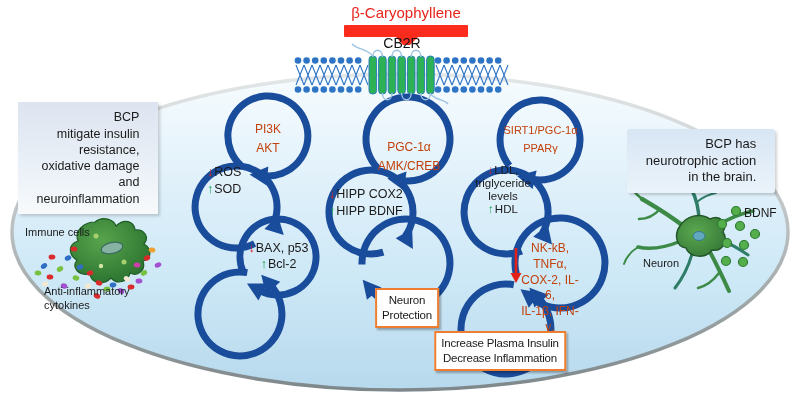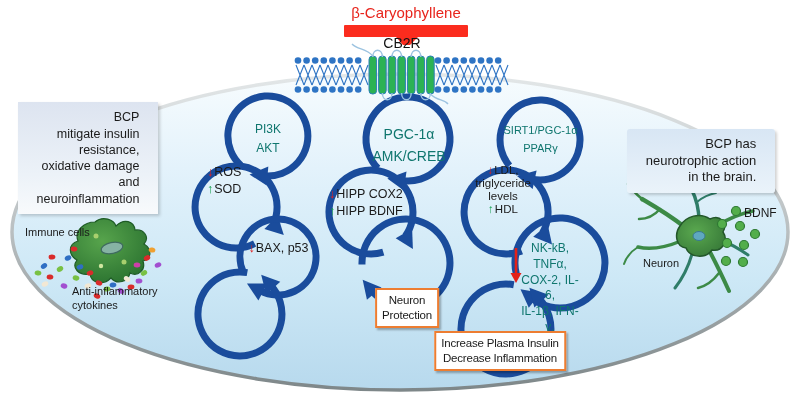--- a/index.html
+++ b/index.html
@@ -12,21 +12,21 @@
   .cb2r{left:362px;top:35px;width:80px;text-align:center;font-size:14px;color:#141414;}
   .infobox{box-shadow:2px 2px 3px rgba(0,0,0,.18);text-align:right;}
   .left-info{left:18px;top:102px;width:140px;height:112px;font-size:12.5px;line-height:1.3;
              background:linear-gradient(180deg,#dde4f0 0%,#ecf2f8 65%,#f8fafc 100%);
              display:flex;align-items:center;justify-content:center;}
   .right-info{left:627px;top:129px;width:148px;height:64px;font-size:13px;line-height:1.3;
              background:linear-gradient(180deg,#d8e6f4 0%,#eaf3fa 100%);border-radius:3px;
              display:flex;align-items:center;justify-content:center;}
   .preline{white-space:pre-line;}
   .lbl{font-size:11px;}
-  .navy{color:#0f766e;}
+  .navy{color:#c2410c;}
   .step{font-size:12.5px;line-height:1.35;}
   .dn{color:#e02020;margin-right:1px;}
   .up{color:#0f9e48;margin-right:1px;}
   .outcome{transform:translateX(-50%);border:2.5px solid #ed7d31;background:#ffffff;
            white-space:pre;text-align:center;font-size:10.8px;line-height:1.32;
            padding:3px 5px;letter-spacing:-0.2px;box-shadow:2px 2px 2px rgba(0,0,0,.3);}
   .cyc{fill:none;stroke:#1a4c9c;stroke-width:7;}
   .cychead{fill:#1a4c9c;}
   .dot{fill:#2e74c4;}
   .lat{stroke:#2e74c4;stroke-width:1.1;fill:none;}
@@ -244,44 +244,45 @@
 
   <div class="t infobox left-info">
     <span class="preline">BCP
 mitigate insulin
 resistance,
 oxidative damage
 and
 neuroinflammation</span>
   </div>
   <div class="t lbl" style="left:25px;top:226px;">Immune cells</div>
-  <div class="t lbl preline" style="left:72px;top:285px;line-height:1.25;">Anti-inflammatory
+  <div class="t lbl preline" style="left:44px;top:285px;line-height:1.25;">Anti-inflammatory
 cytokines</div>
 
   <div class="t infobox right-info">
     <span class="preline">BCP has
 neurotrophic action
 in the brain.</span>
   </div>
   <div class="t lbl" style="left:643px;top:257px;">Neuron</div>
   <div class="t" style="left:744px;top:206px;font-size:12px;">BDNF</div>
 
   <div class="t step navy center" style="left:238px;top:120px;width:60px;line-height:1.55;font-size:12px;">
     <div>PI3K</div>
     <div>AKT</div>
   </div>
   <div class="t step" style="left:207px;top:164px;">
     <div><span class="dn">↓</span><span>ROS</span></div>
     <div><span class="up">↑</span><span>SOD</span></div>
   </div>
   <div class="t step center" style="left:230px;top:240px;width:97px;line-height:1.3;">
     <div><span class="dn">↓</span><span>BAX, p53</span></div>
-  </div>
-
-  <div class="t step navy center" style="left:366px;top:124px;width:86px;line-height:1.55;font-size:14px;">
+    <div><span class="up">↑</span><span>Bcl-2</span></div>
+  </div>
+
+  <div class="t step navy center" style="left:366px;top:138px;width:86px;line-height:1.55;font-size:12px;">
     <div>PGC-1α</div>
     <div>AMK/CREB</div>
   </div>
   <div class="t step" style="left:329px;top:186px;">
     <div><span class="dn">↓</span><span>HIPP COX2</span></div>
     <div><span class="up">↑</span><span>HIPP BDNF</span></div>
   </div>
   <div class="t outcome" style="left:407px;top:288px;font-size:11.5px;">Neuron
 Protection</div>
 

